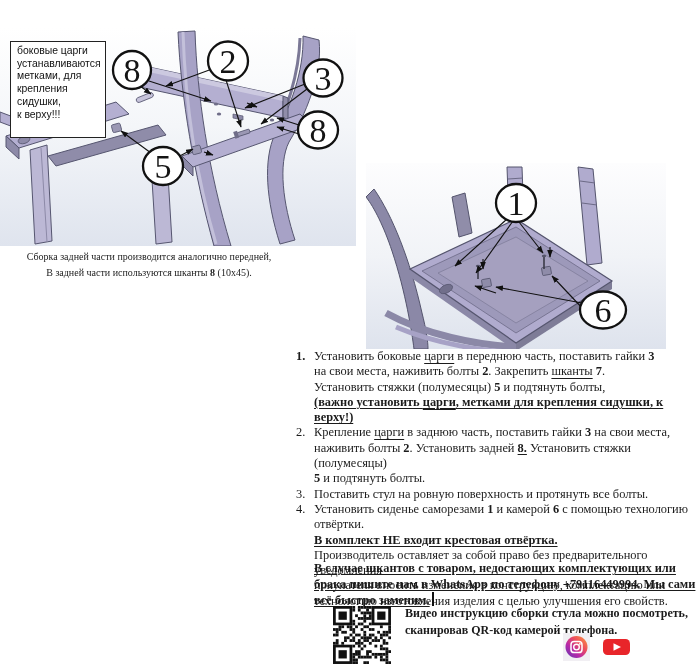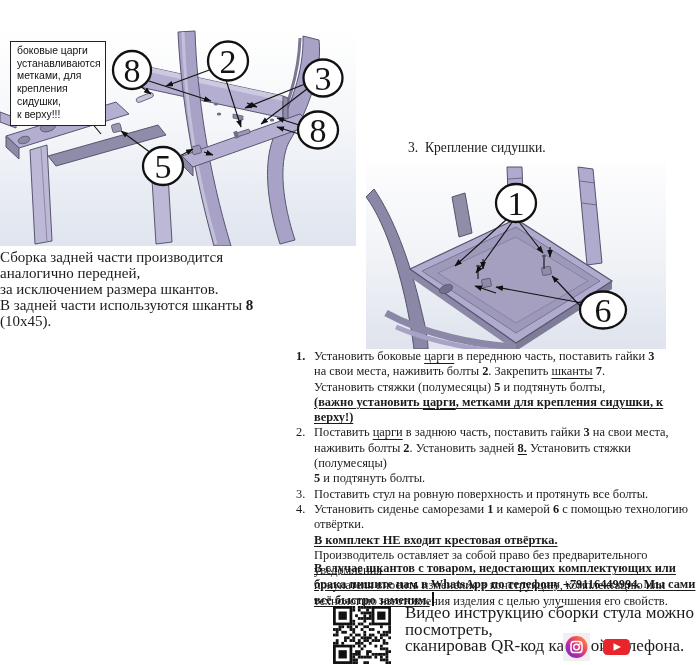--- a/index.html
+++ b/index.html
@@ -5,36 +5,36 @@
   html,body{margin:0;padding:0;background:#ffffff;}
   .page{position:relative;width:700px;height:665px;background:#fff;overflow:hidden;
         font-family:"Liberation Serif",serif;color:#1b1b1b;}
   .title{position:absolute;font-size:13.6px;white-space:pre;}
   .t1{left:0;top:7px;width:436px;text-align:center;margin-top:48px;}
   .t2{left:408px;top:140px;}
   svg.diag1{position:absolute;left:0;top:28px;}
   svg.diag2{position:absolute;left:366px;top:163px;}
   .callout{position:absolute;left:10px;top:41px;width:84px;border:1.3px solid #222;background:#fff;
            font-family:"Liberation Sans",sans-serif;font-size:10.4px;line-height:12.7px;
-           padding:3px 4px 4px 6px;white-space:pre-line;color:#111;}
-  .caption1{position:absolute;left:0;top:249px;width:298px;
-            font-size:15px;line-height:16px;}
+           padding:3px 4px 16px 6px;white-space:pre-line;color:#111;}
+  .caption1{position:absolute;left:0;top:249px;width:298px;text-align:center;
+            font-size:10px;line-height:16px;}
   .steps{position:absolute;left:296px;top:349px;width:402px;font-size:12.4px;line-height:15.3px;}
   .step{position:relative;padding-left:18px;}
   .step .num{position:absolute;left:0;top:0;}
   .b{font-weight:bold;}
   .bu{font-weight:bold;text-decoration:underline;text-decoration-thickness:1.2px;text-underline-offset:2px;}
   .sq{text-decoration-line:underline;text-decoration-style:wavy;text-decoration-color:#e23a2e;
       text-decoration-thickness:1px;text-underline-offset:2.5px;text-decoration:underline;}
   .contact{position:absolute;left:296px;top:560px;width:402px;padding-left:18px;
            font-size:12.4px;line-height:16px;box-sizing:border-box;}
   .cursor{display:inline-block;width:2px;height:14px;background:#111;vertical-align:-2px;margin-left:2px;}
   .qr{position:absolute;left:333px;top:606px;}
-  .videonote{position:absolute;left:405px;top:605px;width:292px;font-weight:normal;
-             font-size:17px;line-height:16.5px;}
+  .videonote{position:absolute;left:405px;top:605px;width:292px;font-weight:bold;
+             font-size:12px;line-height:16.5px;}
   .ig{position:absolute;left:563px;top:633px;}
   .yt{position:absolute;left:603px;top:639px;}
   svg text.balloon{font-family:"Liberation Serif",serif;font-size:34px;fill:#141414;text-anchor:middle;}
   .leader{stroke:#111;stroke-width:1.1;fill:none;}
   .part{stroke:#565670;stroke-width:1;}
   .part2{stroke:#54546d;stroke-width:1;}
 </style>
 </head>
 <body>
 
@@ -130,25 +130,23 @@
   </svg>
 
   <div class="callout">боковые царги
 устанавливаются
 метками, для
 крепления сидушки,
 к верху!!!</div>
 
   <div class="caption1">
     <div>Сборка задней части производится аналогично передней,</div>
-    <div>за исключением размера шкантов.</div>
     <div><span>В задней части используются шканты </span><span class="b">8</span><span> (10x45).</span></div>
   </div>
 
-  <div class="title t2">3.  Крепление сидушки.</div>
 
   <svg class="diag2" width="300" height="186" viewBox="0 0 300 186">
     <defs>
       <linearGradient id="bg2" x1="0" y1="0" x2="0" y2="1">
         <stop offset="0" stop-color="#fdfdfe"></stop>
           <stop offset="0.5" stop-color="#f1f3f7"></stop>
         <stop offset="1" stop-color="#dee3ed"></stop>
       </linearGradient>
       <marker id="arr2" viewBox="0 0 6 5" refX="5.5" refY="2.2" markerWidth="7" markerHeight="6" orient="auto">
         <path d="M0,0 L6,2.2 L0,4.4 Z" fill="#111"></path>
@@ -205,21 +203,21 @@
   <div class="steps">
     <div class="step">
       <span class="num b">1.</span>
       <span>Установить боковые </span><span class="sq">царги</span><span> в переднюю часть, поставить гайки </span><span class="b">3</span><br>
       <span>на свои места, наживить болты </span><span class="b">2</span><span>. Закрепить </span><span class="sq">шканты</span><span> </span><span class="b">7</span><span>.</span><br>
       <span>Установить стяжки (полумесяцы) </span><span class="b">5</span><span> и подтянуть болты,</span><br>
       <span class="bu"><span>(важно установить </span><span class="sq">царги</span><span>, метками для крепления сидушки, к верху!)</span></span>
     </div>
     <div class="step">
       <span class="num">2.</span>
-      <span>Поставить </span><span class="sq">царги</span><span> в заднюю часть, поставить гайки </span><span class="b">3</span><span> на свои места,</span><br>
+      <span>Крепление </span><span class="sq">царги</span><span> в заднюю часть, поставить гайки </span><span class="b">3</span><span> на свои места,</span><br>
       <span>наживить болты </span><span class="b">2</span><span>. Установить задней </span><span class="bu">8.</span><span> Установить стяжки (полумесяцы)</span><br>
       <span class="b">5</span><span> и подтянуть болты.</span>
     </div>
     <div class="step">
       <span class="num">3.</span>
       <span>Поставить стул на ровную поверхность и протянуть все болты.</span>
     </div>
     <div class="step">
       <span class="num">4.</span>
       <span> Установить сиденье саморезами </span><span class="b">1</span><span> и камерой </span><span class="b">6</span><span> с помощью технологию</span><br>

